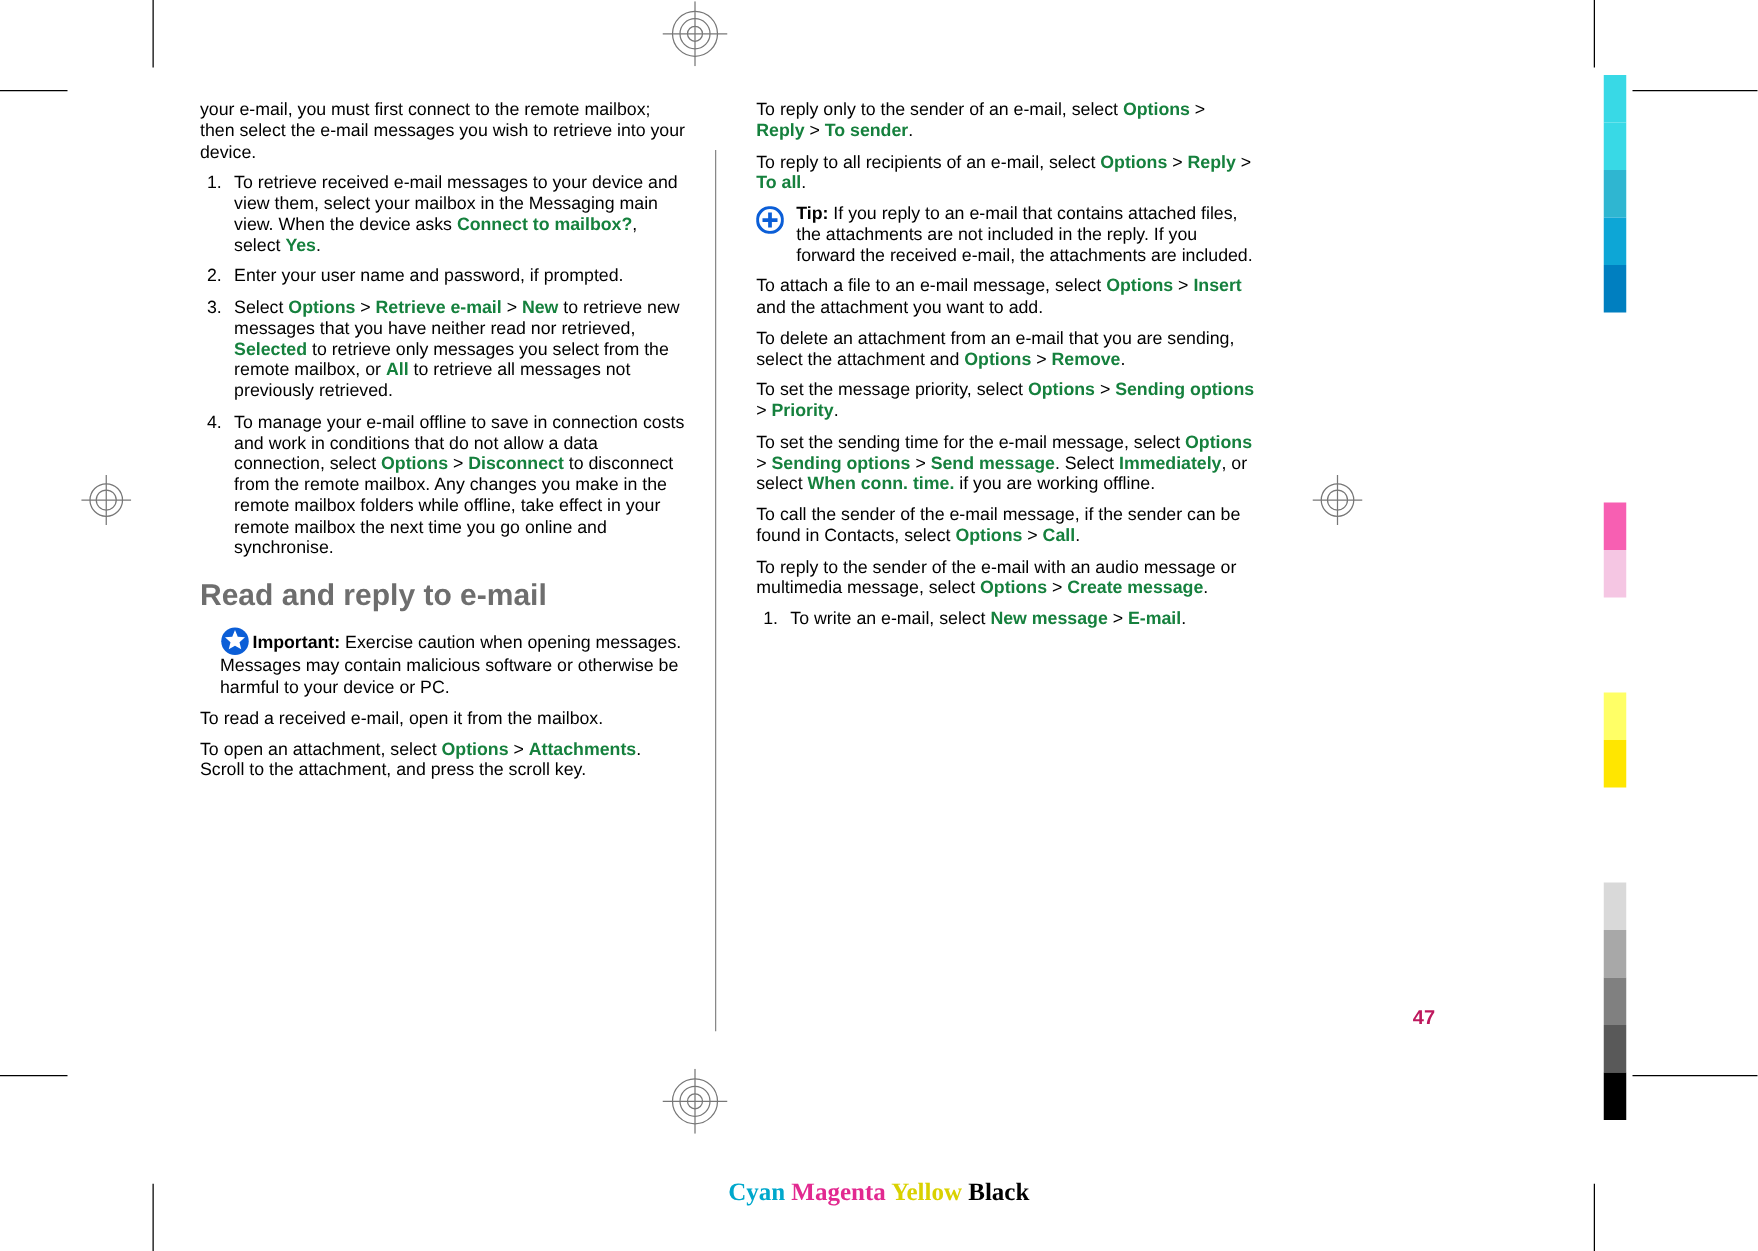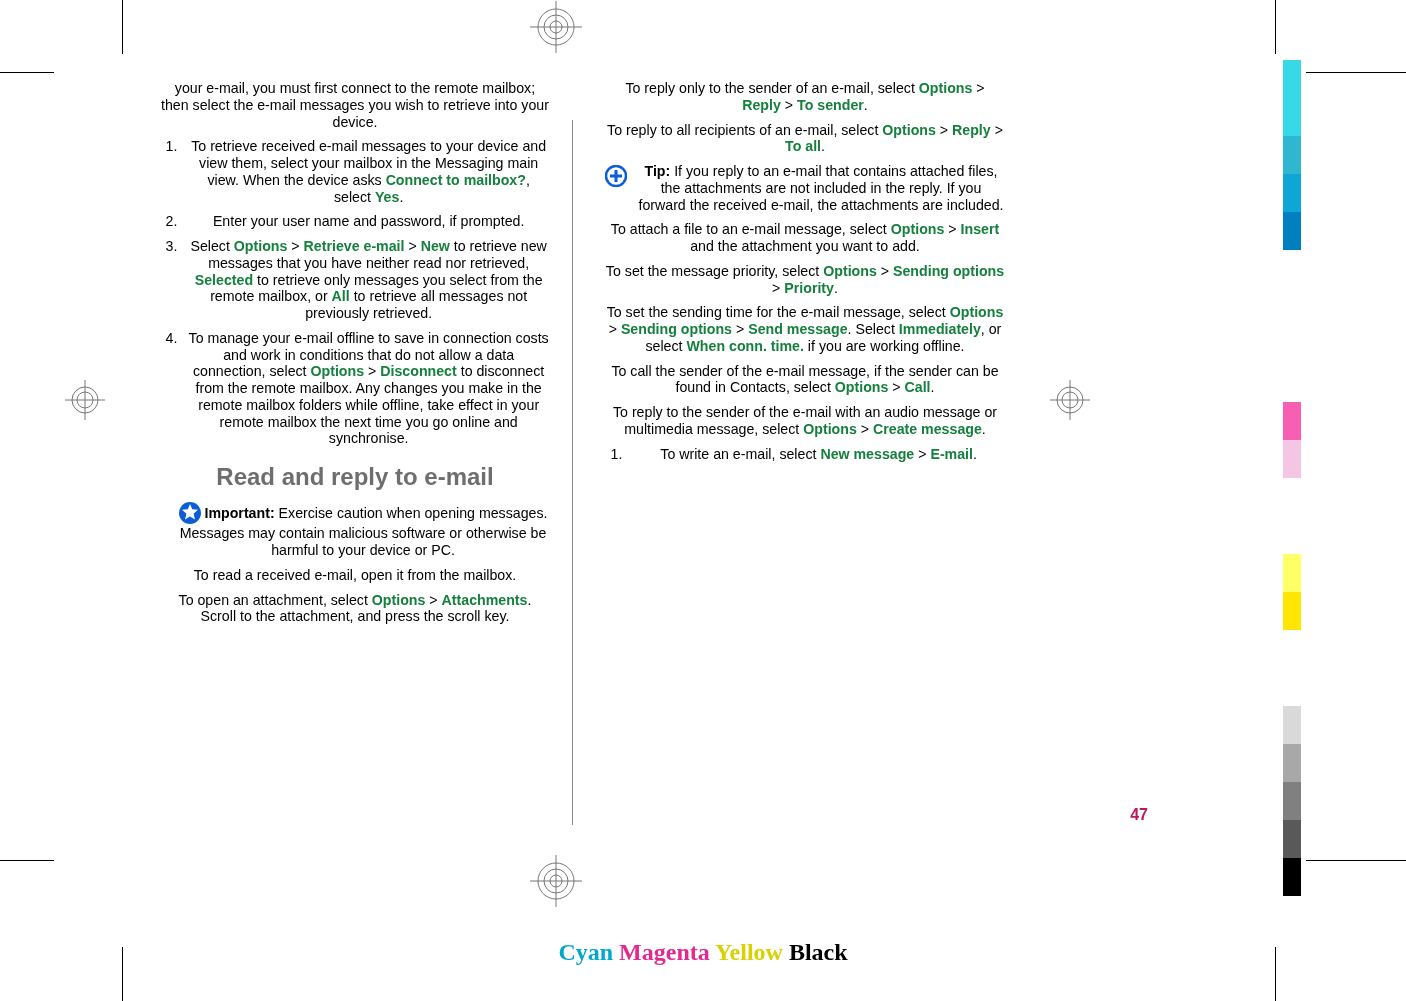--- a/index.html
+++ b/index.html
@@ -19,21 +19,20 @@
     height: 775px;
     display: flex;
     gap: 0;
   }
   .col {
     width: 390px;
     padding: 0 10px 0 0;
     font-size: 14.2px;
     line-height: 1.18;
     color: #000;
-    text-align: center;
   }
   .col-right {
     width: 400px;
     padding-left: 20px;
   }
   .divider {
     width: 0;
     border-left: 1.5px solid #888;
     margin: 40px 12px 30px 12px;
   }
@@ -102,21 +101,21 @@
     flex-direction: column;
   }
   .edge-bars-right div {
     height: 38px;
   }
   .footer-label {
     position: absolute;
     left: 50%;
     transform: translateX(-50%);
     bottom: 35px;
-    font-size: 24px;
+    font-size: 20px;
     font-weight: bold;
     font-family: Georgia, 'Times New Roman', serif;
   }
   .footer-label .cy { color: #00a8cc; }
   .footer-label .mg { color: #e22990; }
   .footer-label .yl { color: #d9d100; }
   .footer-label .bk { color: #000; }
   .crop-line { position: absolute; background: #000; }
   .crop-h { height: 1px; }
   .crop-v { width: 1px; }
@@ -245,20 +244,23 @@
             <line x1="5" y1="11" x2="17" y2="11" stroke="#0b5ed7" stroke-width="3"></line>
           </svg>
       </span>
       <div><b>Tip: </b><span>If you reply to an e-mail that contains attached files, the attachments are not included in the reply. If you forward the received e-mail, the attachments are included.</span></div>
     </div>
 
     <p>
       <span>To attach a file to an e-mail message, select </span><span class="blue">Options</span><span>  &gt;  </span><span class="blue">Insert</span><span> and the attachment you want to add.</span>
     </p>
     <p>
+      <span>To delete an attachment from an e-mail that you are sending, select the attachment and </span><span class="blue">Options</span><span>  &gt;  </span><span class="blue">Remove</span><span>.</span>
+    </p>
+    <p>
       <span>To set the message priority, select </span><span class="blue">Options</span><span>  &gt;  </span><span class="blue">Sending options</span><span>  &gt;  </span><span class="blue">Priority</span><span>.</span>
     </p>
     <p>
       <span>To set the sending time for the e-mail message, select </span><span class="blue">Options</span><span>  &gt;  </span><span class="blue">Sending options</span><span>  &gt;  </span><span class="blue">Send message</span><span>. Select </span><span class="blue">Immediately</span><span>, or select </span><span class="blue">When conn. time.</span><span> if you are working offline.</span>
     </p>
     <p>
       <span>To call the sender of the e-mail message, if the sender can be found in Contacts, select </span><span class="blue">Options</span><span>  &gt;  </span><span class="blue">Call</span><span>.</span>
     </p>
     <p>
       <span>To reply to the sender of the e-mail with an audio message or multimedia message, select </span><span class="blue">Options</span><span>  &gt;  </span><span class="blue">Create message</span><span>.</span>

